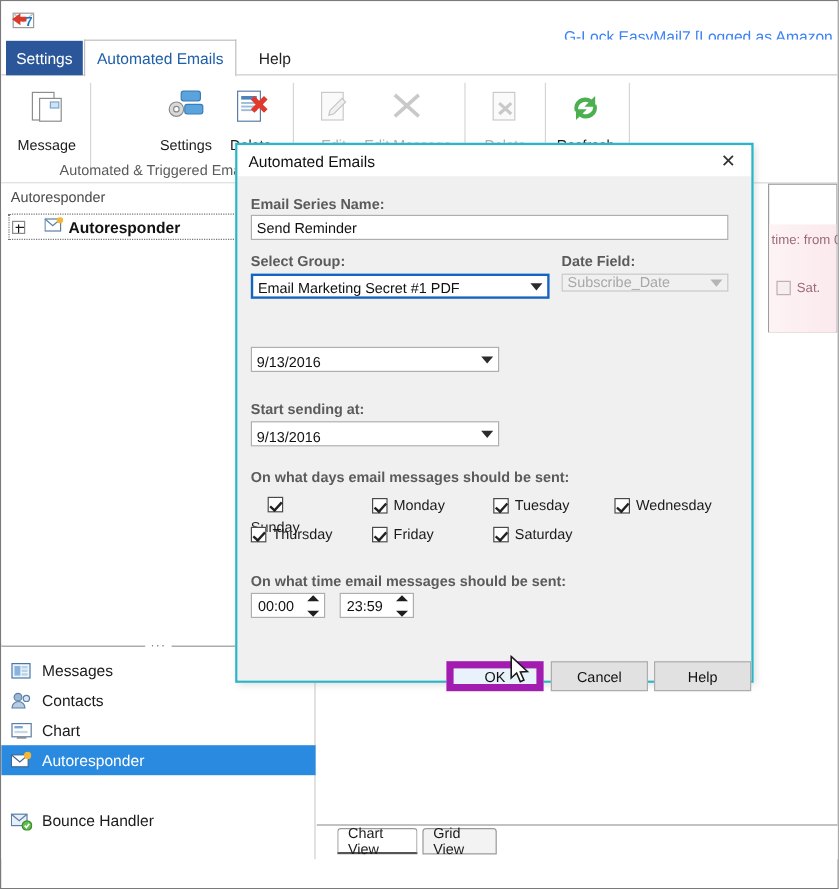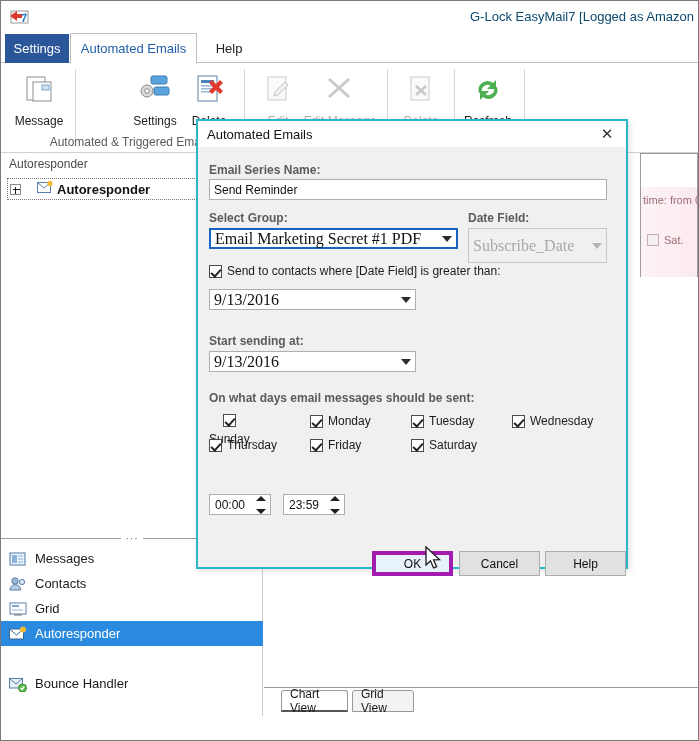--- a/index.html
+++ b/index.html
@@ -22,22 +22,22 @@
   
   .titlebar {
     position: absolute; left: 0; top: 0; width: 697px; height: 32px;
     background: #ffffff;
     border-bottom: 1px solid #ffffff;
   }
   .app-icon {
     position: absolute; left: 8px; top: 6px; width: 22px; height: 20px;
   }
   .title-text {
-    position: absolute; right: 4px; top: 8px;
-    color: #0c4a6e; font-size: 13px; white-space: nowrap;
+    position: absolute; right: 4px; top: 22px;
+    color: #3b82f6; font-size: 13px; white-space: nowrap;
   }
 
   
   .tabstrip {
     position: absolute; left: 0; top: 32px; width: 697px; height: 30px;
     background: #ffffff;
     border-bottom: 1px solid #bfbfbf;
   }
   .tab {
     position: absolute; top: 0; height: 30px;
@@ -202,22 +202,22 @@
     position: absolute; font-size: 12px; font-weight: bold; color: #5b5b5b;
     white-space: nowrap;
   }
   .txtinput {
     position: absolute; background: #ffffff; border: 1px solid #aeaeae;
     font-family: "Liberation Sans", sans-serif; font-size: 12px;
     padding: 0 4px; display: flex; align-items: center; color: #111;
   }
   .combo {
     position: absolute; background: #ffffff; border: 1px solid #aeaeae;
-    font-size: 16px; display: flex; align-items: center;
-    padding-left: 4px; color: #111; font-family: Liberation Serif, serif;
+    font-size: 12px; display: flex; align-items: flex-end;
+    padding-left: 4px; color: #111;
   }
   .combo.focused { border: 2px solid #1565c0; }
   .combo.disabled { background: #f0f0f0; border: 1px solid #c8c8c8; color: #a8a8a8; }
   .combo .arrow {
     position: absolute; right: 4px; top: 50%; transform: translateY(-50%);
     width: 0; height: 0; border-left: 5px solid transparent;
     border-right: 5px solid transparent; border-top: 6px solid #2b2b2b;
   }
   .combo.disabled .arrow { border-top-color: #b5b5b5; }
 
@@ -247,21 +247,21 @@
     border-left: 5px solid transparent; border-right: 5px solid transparent;
   }
   .spin .up { border-bottom: 5px solid #1e1e1e; }
   .spin .dn { border-top: 5px solid #1e1e1e; }
 
   .dbtn {
     position: absolute; height: 25px; background: #e1e1e1;
     border: 1px solid #adadad; font-size: 12px; color: #111;
     display: flex; align-items: center; justify-content: center;
   }
-  .dbtn.default { background: #e8f2fb; border: 4px solid #a21caf; }
+  .dbtn.default { background: #e8f2fb; border: 6px solid #a21caf; }
 
   .cursor { position: absolute; left: 424px; top: 545px; width: 18px; height: 26px; }
 </style>
 </head>
 <body>
 
 <div id="app">
 
   <div class="titlebar">
     <span class="app-icon">
@@ -420,21 +420,21 @@
 
     <div class="nav-item" style="top:58px;">
       <span class="nav-ico">
         <svg width="18" height="16" viewBox="0 0 18 16">
           <rect x="1" y="2" width="16" height="11" fill="#fff" stroke="#5a7fa8"></rect>
           <rect x="3" y="4" width="7" height="2" fill="#7fa8d0"></rect>
           <rect x="3" y="8" width="11" height="2" fill="#c6d9ec"></rect>
           <rect x="5" y="13" width="8" height="1.6" fill="#8f8f8f"></rect>
         </svg>
       </span>
-      <span>Grid</span>
+      <span>Chart</span>
     </div>
 
     <div class="nav-item selected" style="top:83px;">
       <span class="nav-ico">
         <svg width="18" height="16" viewBox="0 0 18 16">
           <rect x="0.5" y="3" width="14" height="10" fill="#fff" stroke="#3b6a99"></rect>
           <path d="M0.5 3 L7.5 9 L14.5 3" fill="none" stroke="#3b6a99"></path>
           <circle cx="14" cy="3.5" r="3" fill="#f5b731"></circle>
         </svg>
       </span>
@@ -485,29 +485,25 @@
       <div class="lbl" style="left:11px; top:16px;">Email Series Name:</div>
       <div class="txtinput" style="left:11px; top:32px; width:398px; height:21px;" placeholder="Email series name">Send Reminder</div>
 
       <div class="lbl" style="left:11px; top:64px;">Select Group:</div>
       <div class="combo focused" style="left:11px; top:81px; width:249px; height:21px;">
         <span>Email Marketing Secret #1 PDF</span>
         <span class="arrow"></span>
       </div>
 
       <div class="lbl" style="left:270px; top:64px;">Date Field:</div>
-      <div class="combo disabled" style="left:270px; top:81px; width:139px; height:35px;">
+      <div class="combo disabled" style="left:270px; top:81px; width:139px; height:15px;">
         <span>Subscribe_Date</span>
         <span class="arrow"></span>
       </div>
 
-      <div class="chkrow" style="left:11px; top:117px;">
-        <span class="chk checked"></span>
-        <span>Send to contacts where [Date Field] is greater than:</span>
-      </div>
 
       <div class="combo" style="left:11px; top:142px; width:207px; height:21px;">
         <span>9/13/2016</span>
         <span class="arrow"></span>
       </div>
 
       <div class="lbl" style="left:11px; top:187px;">Start sending at:</div>
       <div class="combo" style="left:11px; top:204px; width:207px; height:21px;">
         <span>9/13/2016</span>
         <span class="arrow"></span>
@@ -538,20 +534,21 @@
       </div>
       <div class="chkrow" style="left:112px; top:291px;">
         <span class="chk checked"></span>
         <span>Friday</span>
       </div>
       <div class="chkrow" style="left:213px; top:291px;">
         <span class="chk checked"></span>
         <span>Saturday</span>
       </div>
 
+      <div class="lbl" style="left:11px; top:330px;">On what time email messages should be sent:</div>
 
       <div class="spin" style="left:11px; top:347px; width:62px; height:21px;">
         <span>00:00</span>
         <span class="btns">
           <span class="up"></span>
           <span class="dn"></span>
         </span>
       </div>
 
       <div class="spin" style="left:85px; top:347px; width:62px; height:21px;">

